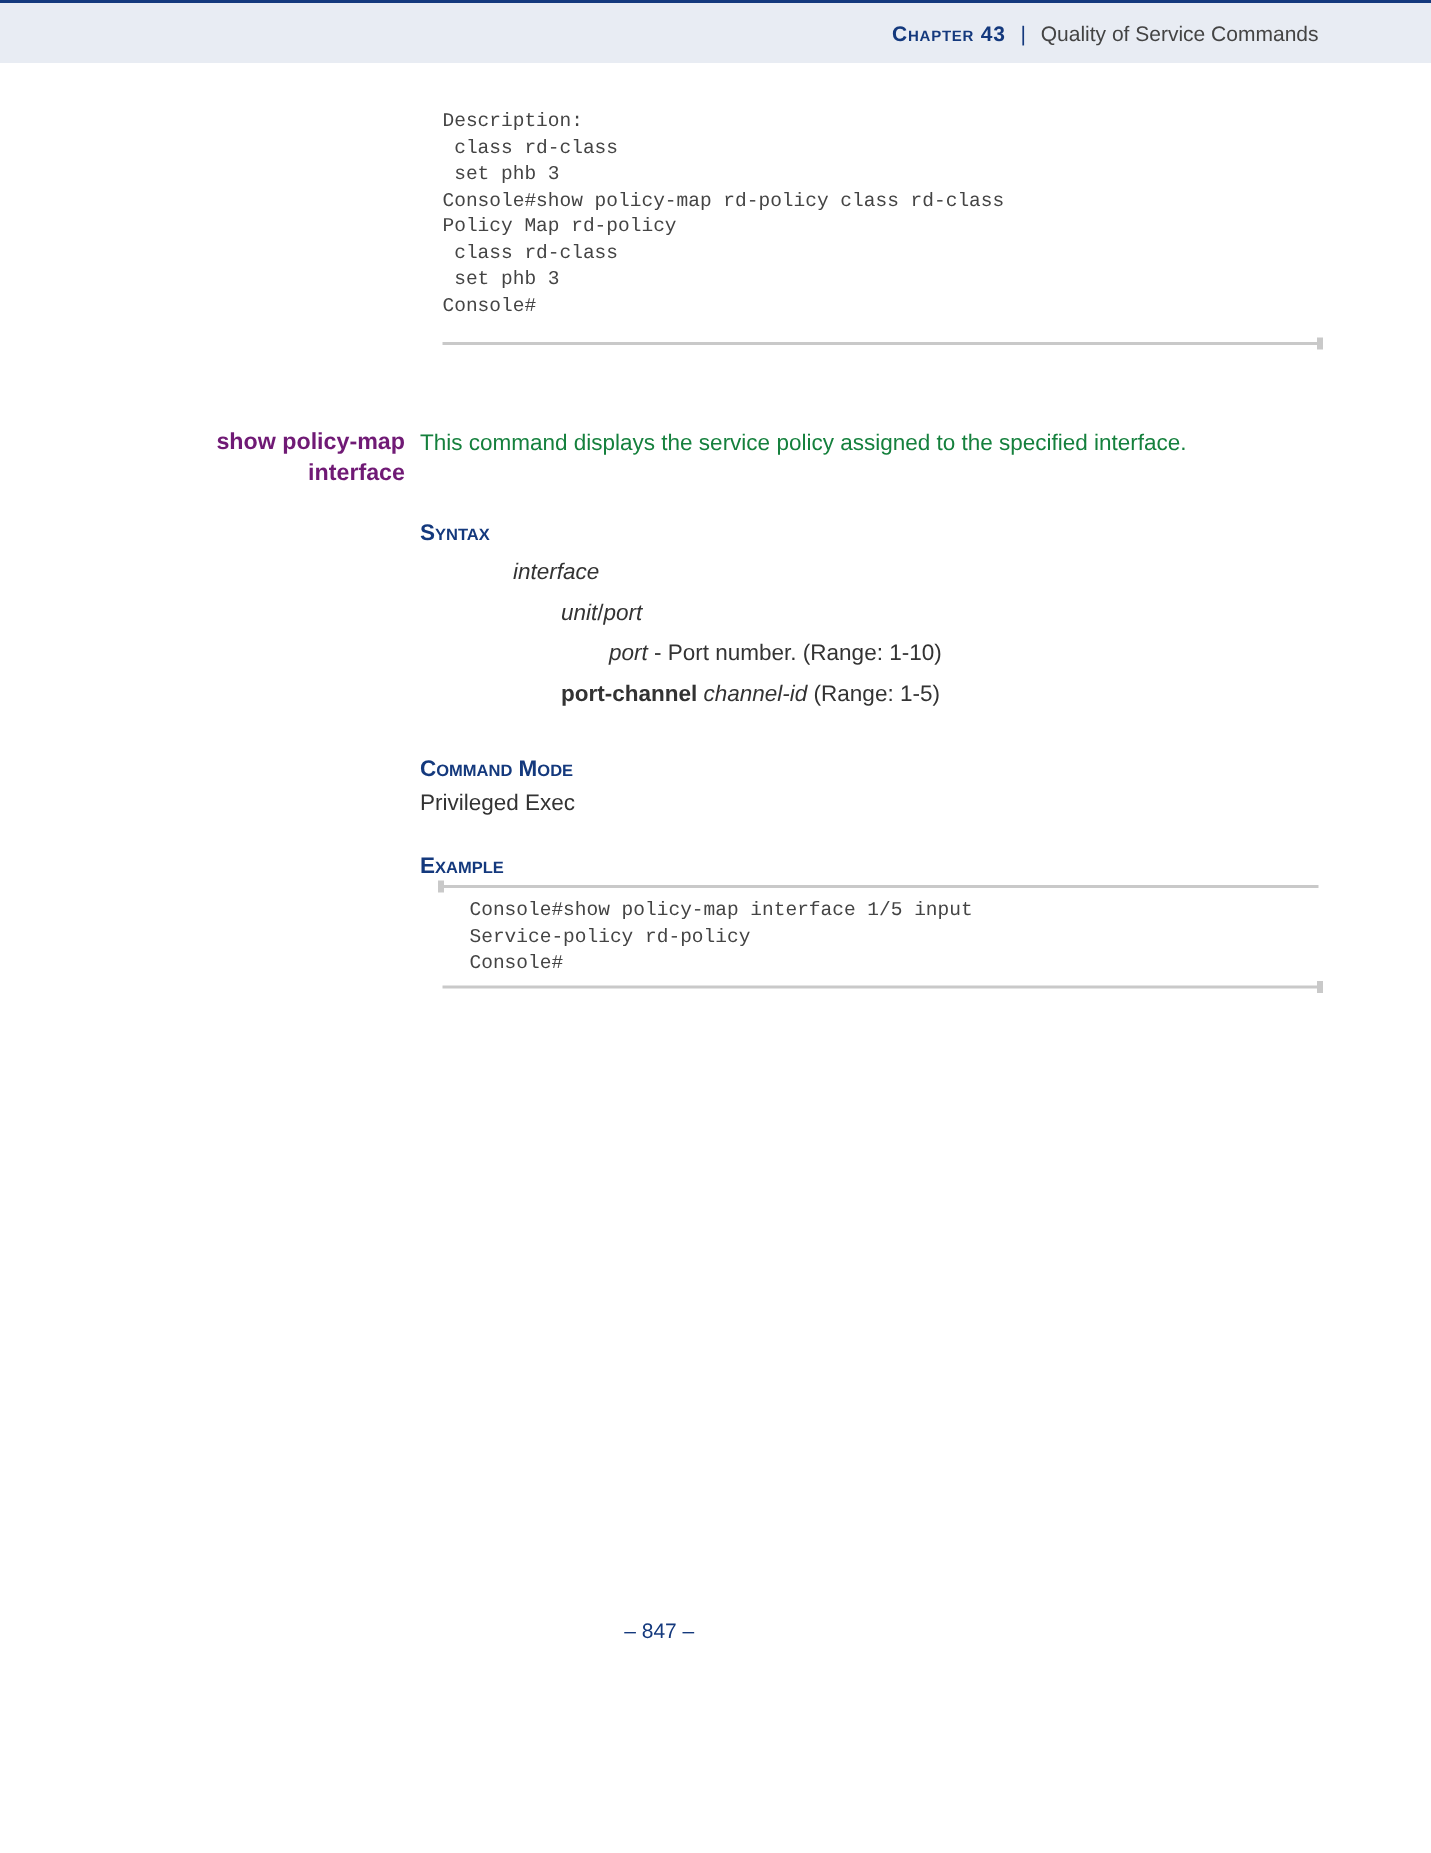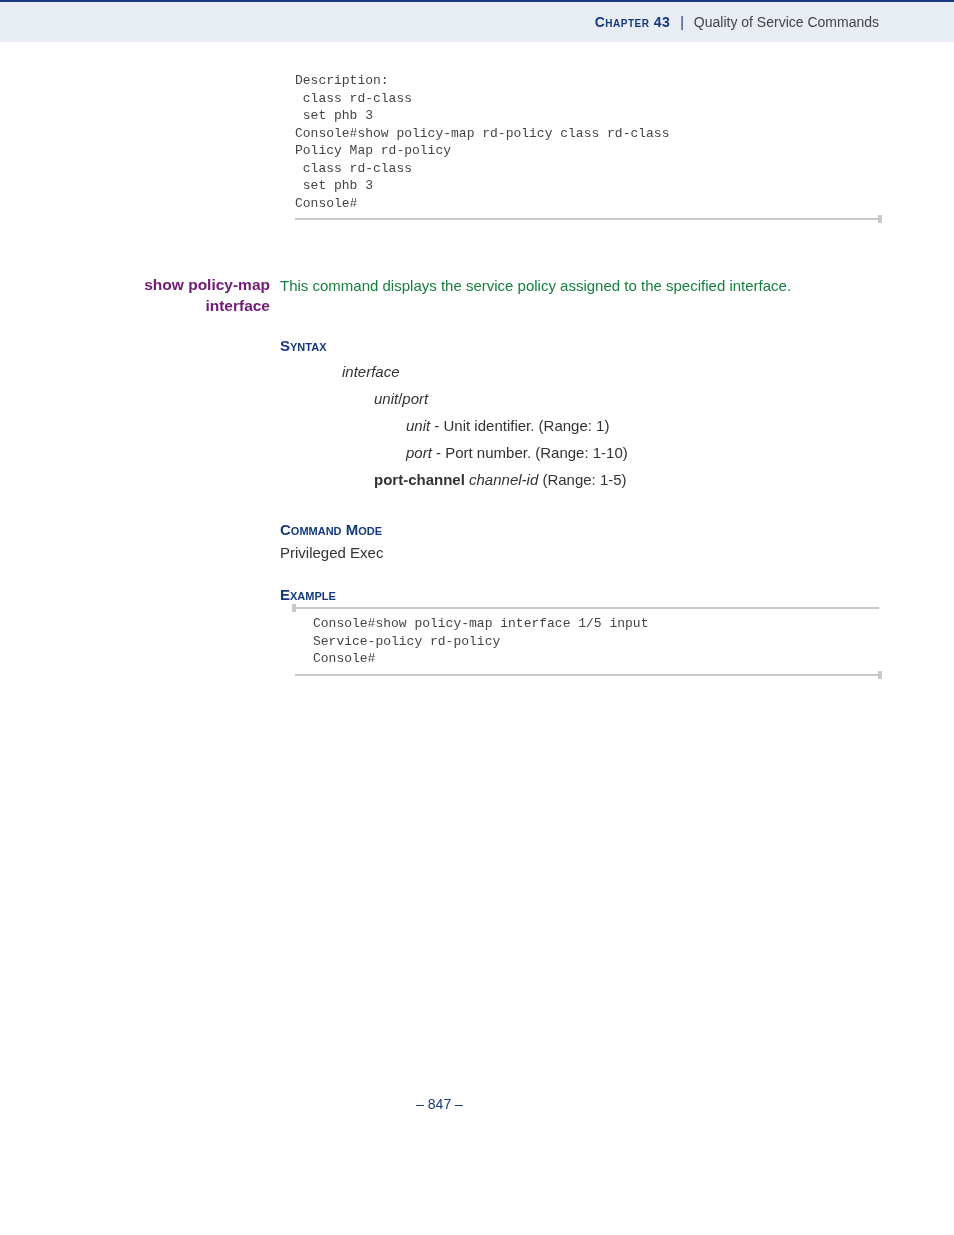--- a/index.html
+++ b/index.html
@@ -34,21 +34,21 @@
     position: relative;
   }
   .code-block {
     font-family: "Courier New", monospace;
     font-size: 13px;
     line-height: 1.35;
     white-space: pre;
     margin-left: 295px;
     color: #444;
     border-bottom: 2px solid #c9c9c9;
-    padding-bottom: 6px;
+    padding-bottom: 16px;
     margin-bottom: 55px;
     position: relative;
   }
   .code-block::after {
     content: "";
     position: absolute;
     right: -3px;
     bottom: -5px;
     width: 4px;
     height: 8px;
@@ -171,23 +171,20 @@
 
 
   <div class="syntax-line indent1">
     <i>interface</i>
   </div>
 
   <div class="syntax-line indent2">
     <i>unit</i><span>/</span><i>port</i>
   </div>
 
-  <div class="syntax-line indent3">
-    <i>unit</i><span> - Unit identifier. (Range: 1)</span>
-  </div>
 
   <div class="syntax-line indent3">
     <i>port</i><span> - Port number. (Range: 1-10)</span>
   </div>
 
   <div class="syntax-line indent2">
     <b>port-channel</b>
     <i>channel-id</i><span> (Range: 1-5)</span>
   </div>
 

